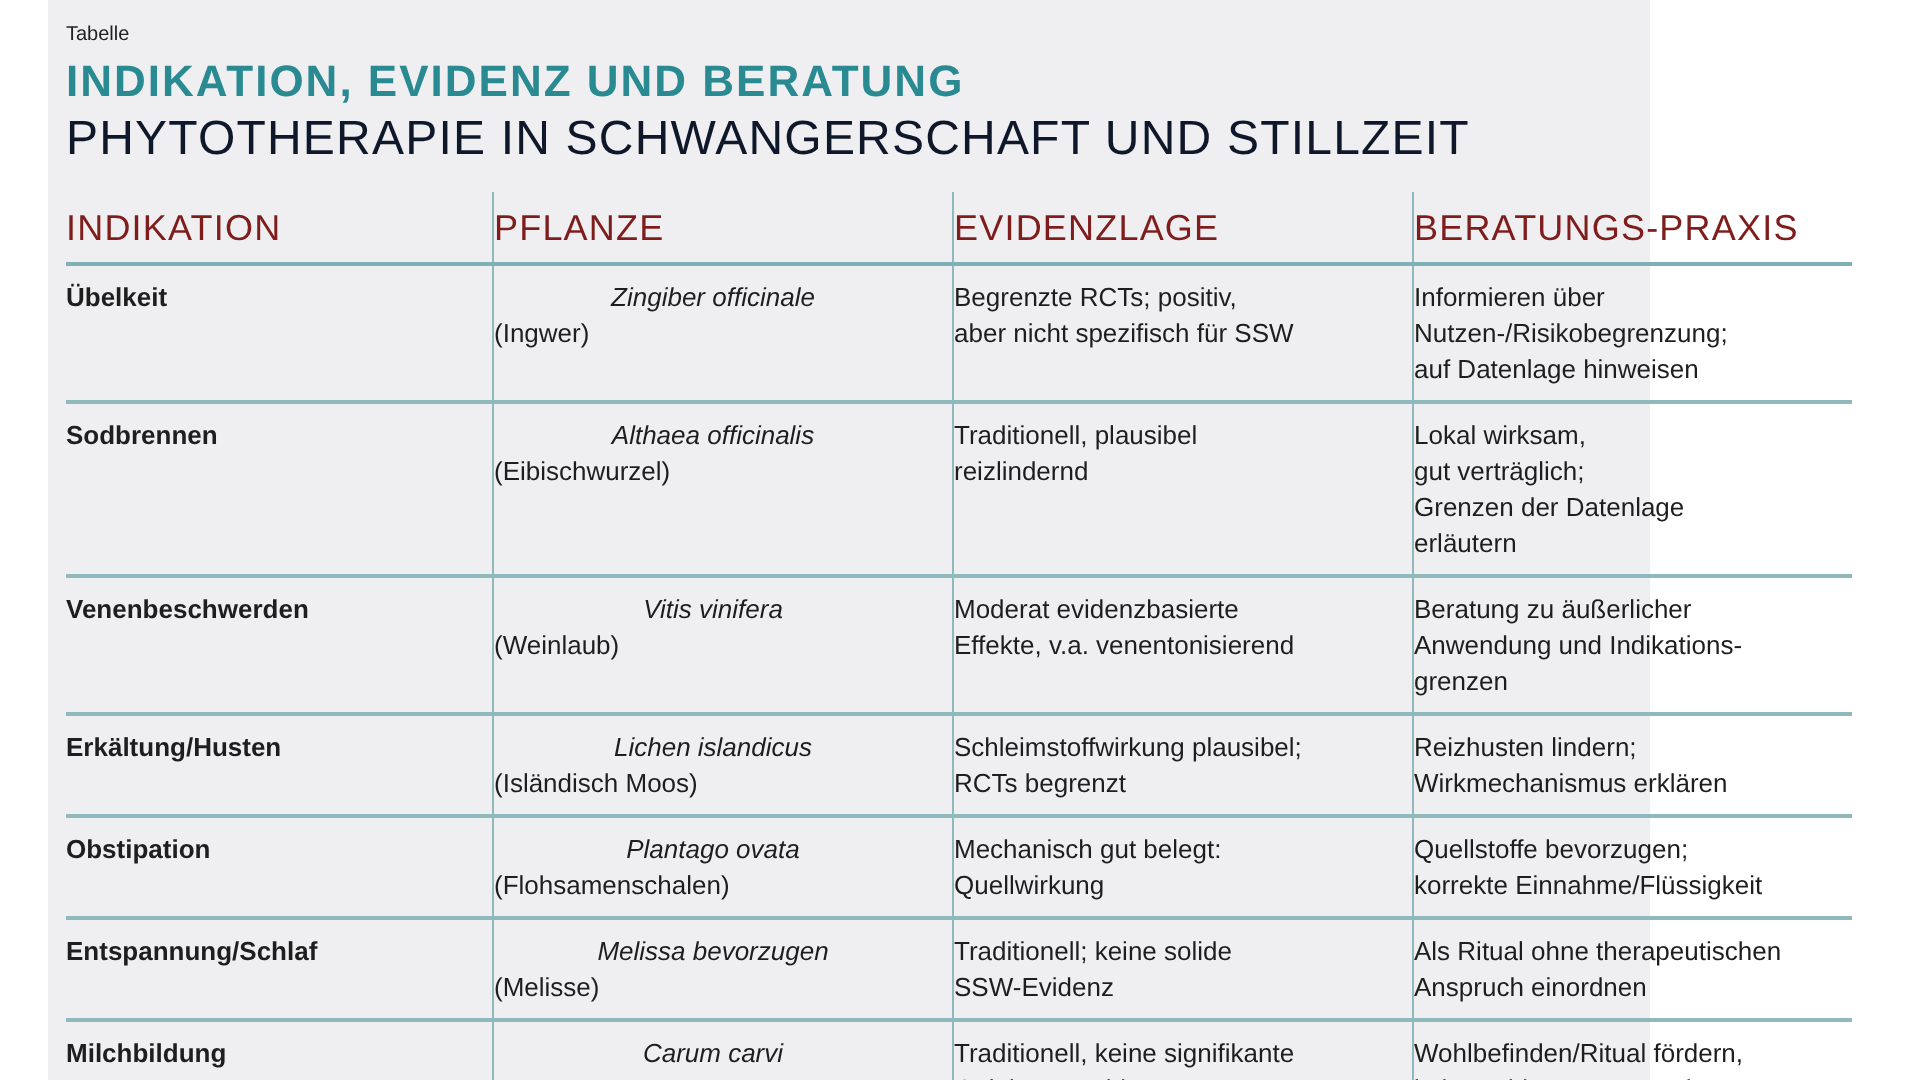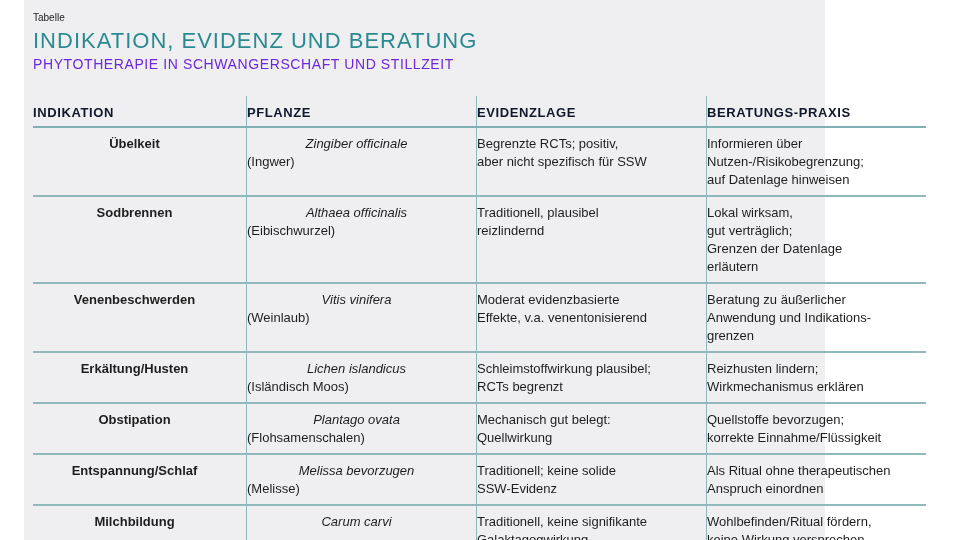--- a/index.html
+++ b/index.html
@@ -8,45 +8,45 @@
       font-family: "Liberation Sans", sans-serif; color: #1e1e1e;
     }
     .panel {
       position: absolute; left: 24px; top: 0; width: 801px; height: 540px;
       background: #efeff1;
     }
     .label-top {
       position: absolute; left: 9px; top: 12px; font-size: 10px; color: #222;
     }
     .title {
-      position: absolute; left: 9px; top: 28px; font-size: 22px; font-weight: normal;
+      position: absolute; left: 9px; top: 28px; font-size: 22px; font-weight: bold;
       color: #2a8a92; letter-spacing: 1px; white-space: nowrap;
     }
     .subtitle {
-      position: absolute; left: 9px; top: 56px; font-size: 14px; font-weight: normal;
-      color: #6d28d9; letter-spacing: 0.6px; white-space: nowrap;
+      position: absolute; left: 9px; top: 56px; font-size: 24px; font-weight: normal;
+      color: #0f172a; letter-spacing: 0.6px; white-space: nowrap;
     }
     table {
       position: absolute; left: 9px; top: 96px; width: 893px;
       border-collapse: collapse; font-size: 13px;
     }
     th {
-      text-align: left; color: #0f172a; font-size: 13px; font-weight: bold;
+      text-align: left; color: #7f1d1d; font-size: 18px; font-weight: normal;
       letter-spacing: 0.6px; padding: 8px 10px 6px 0; height: 16px;
       border-bottom: 2px solid #7fb0b5;
     }
     td {
       vertical-align: top; padding: 7px 10px 6px 0; line-height: 18px;
       border-bottom: 2px solid #8fb9bd;
     }
     th + th, td + td { border-left: 1px solid #8fb9bd; }
     .c1 { width: 203px; }
     .c2 { width: 219px; }
     .c3 { width: 219px; }
-    .ind { font-weight: bold; text-align: center; }
+    .ind { font-weight: bold; }
     .latin { font-style: italic; display: block; text-align: center; }
     .pre { white-space: pre-line; }
   </style>
 </head>
 <body>
 
 <div class="panel">
   <div class="label-top">Tabelle</div>
   <div class="title">INDIKATION, EVIDENZ UND BERATUNG</div>
   <div class="subtitle">PHYTOTHERAPIE IN SCHWANGERSCHAFT UND STILLZEIT</div>

